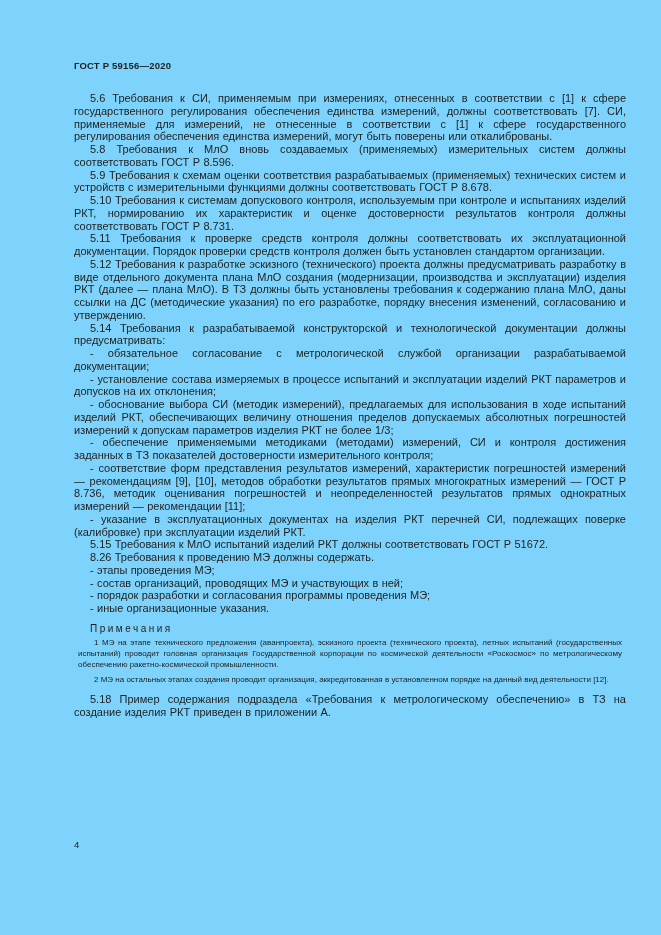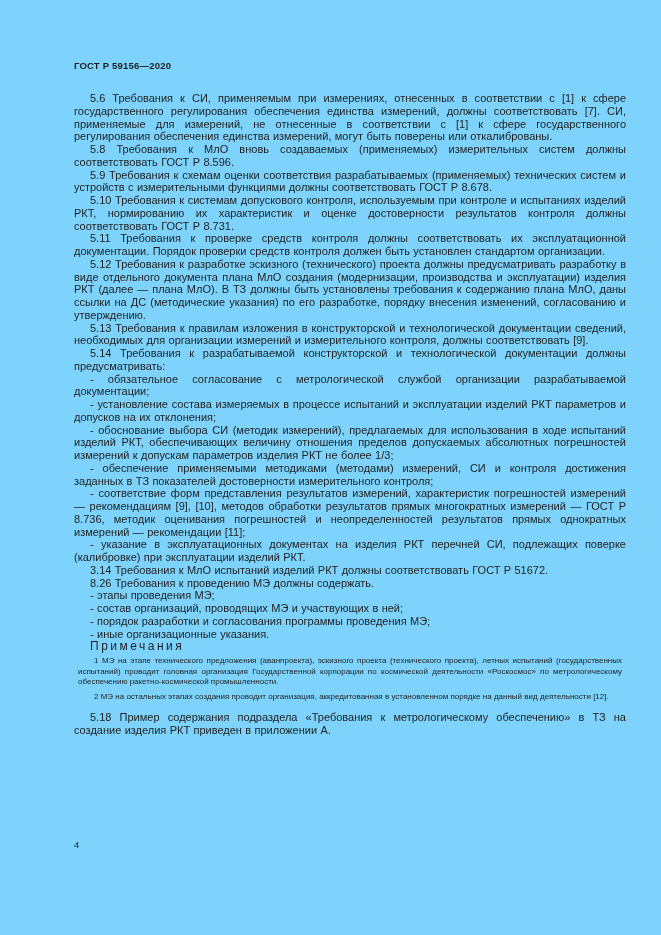--- a/index.html
+++ b/index.html
@@ -34,25 +34,25 @@
     line-height: 12.75px;
     text-align: justify;
     text-indent: 16px;
     margin: 0;
     word-spacing: 0.3px;
   }
   .spaced {
     margin-top: 8px;
   }
   .note-header {
-    font-size: 12px;
+    font-size: 10px;
     line-height: 10.7px;
     text-indent: 16px;
     letter-spacing: 2.5px;
-    margin: 1px 0 1px 0;
+    margin: 9px 0 1px 0;
   }
   .note {
     font-size: 8px;
     line-height: 10.7px;
     text-align: justify;
     text-indent: 16px;
     margin: 4px;
   }
   .page-number {
     position: absolute;
@@ -67,29 +67,28 @@
 <div class="page">
   <div class="content">
     <p class="doc-header">ГОСТ Р 59156—2020</p>
     <div id="doc-body">
         <p class="para">5.6 Требования к СИ, применяемым при измерениях, отнесенных в соответствии с [1] к сфере государственного регулирования обеспечения единства измерений, должны соответствовать [7]. СИ, применяемые для измерений, не отнесенные в соответствии с [1] к сфере государственного регулирования обеспечения единства измерений, могут быть поверены или откалиброваны.</p>
         <p class="para">5.8 Требования к МлО вновь создаваемых (применяемых) измерительных систем должны соответствовать ГОСТ Р 8.596.</p>
         <p class="para">5.9 Требования к схемам оценки соответствия разрабатываемых (применяемых) технических систем и устройств с измерительными функциями должны соответствовать ГОСТ Р 8.678.</p>
         <p class="para">5.10 Требования к системам допускового контроля, используемым при контроле и испытаниях изделий РКТ, нормированию их характеристик и оценке достоверности результатов контроля должны соответствовать ГОСТ Р 8.731.</p>
         <p class="para">5.11 Требования к проверке средств контроля должны соответствовать их эксплуатационной документации. Порядок проверки средств контроля должен быть установлен стандартом организации.</p>
         <p class="para">5.12 Требования к разработке эскизного (технического) проекта должны предусматривать разработку в виде отдельного документа плана МлО создания (модернизации, производства и эксплуатации) изделия РКТ (далее — плана МлО). В ТЗ должны быть установлены требования к содержанию плана МлО, даны ссылки на ДС (методические указания) по его разработке, порядку внесения изменений, согласованию и утверждению.</p>
-        <p class="para">5.13 Требования к правилам изложения в конструкторской и технологической документации сведений, необходимых для организации измерений и измерительного контроля, должны соответствовать [9].</p>
         <p class="para">5.14 Требования к разрабатываемой конструкторской и технологической документации должны предусматривать:</p>
         <p class="para">- обязательное согласование с метрологической службой организации разрабатываемой документации;</p>
         <p class="para">- установление состава измеряемых в процессе испытаний и эксплуатации изделий РКТ параметров и допусков на их отклонения;</p>
         <p class="para">- обоснование выбора СИ (методик измерений), предлагаемых для использования в ходе испытаний изделий РКТ, обеспечивающих величину отношения пределов допускаемых абсолютных погрешностей измерений к допускам параметров изделия РКТ не более 1/3;</p>
         <p class="para">- обеспечение применяемыми методиками (методами) измерений, СИ и контроля достижения заданных в ТЗ показателей достоверности измерительного контроля;</p>
         <p class="para">- соответствие форм представления результатов измерений, характеристик погрешностей измерений — рекомендациям [9], [10], методов обработки результатов прямых многократных измерений — ГОСТ Р 8.736, методик оценивания погрешностей и неопределенностей результатов прямых однократных измерений — рекомендации [11];</p>
         <p class="para">- указание в эксплуатационных документах на изделия РКТ перечней СИ, подлежащих поверке (калибровке) при эксплуатации изделий РКТ.</p>
-        <p class="para">3.14 Требования к МлО испытаний изделий РКТ должны соответствовать ГОСТ Р 51672.</p>
+        <p class="para">5.15 Требования к МлО испытаний изделий РКТ должны соответствовать ГОСТ Р 51672.</p>
         <p class="para">8.26 Требования к проведению МЭ должны содержать.</p>
         <p class="para">- этапы проведения МЭ;</p>
         <p class="para">- состав организаций, проводящих МЭ и участвующих в ней;</p>
         <p class="para">- порядок разработки и согласования программы проведения МЭ;</p>
         <p class="para">- иные организационные указания.</p>
         <p class="note-header">Примечания</p>
         <p class="note">1 МЭ на этапе технического предложения (аванпроекта), эскизного проекта (технического проекта), летных испытаний (государственных испытаний) проводит головная организация Государственной корпорации по космической деятельности «Роскосмос» по метрологическому обеспечению ракетно-космической промышленности.</p>
         <p class="note">2 МЭ на остальных этапах создания проводит организация, аккредитованная в установленном порядке на данный вид деятельности [12].</p>
         <p class="para spaced">5.18 Пример содержания подраздела «Требования к метрологическому обеспечению» в ТЗ на создание изделия РКТ приведен в приложении А.</p>
       </div>

